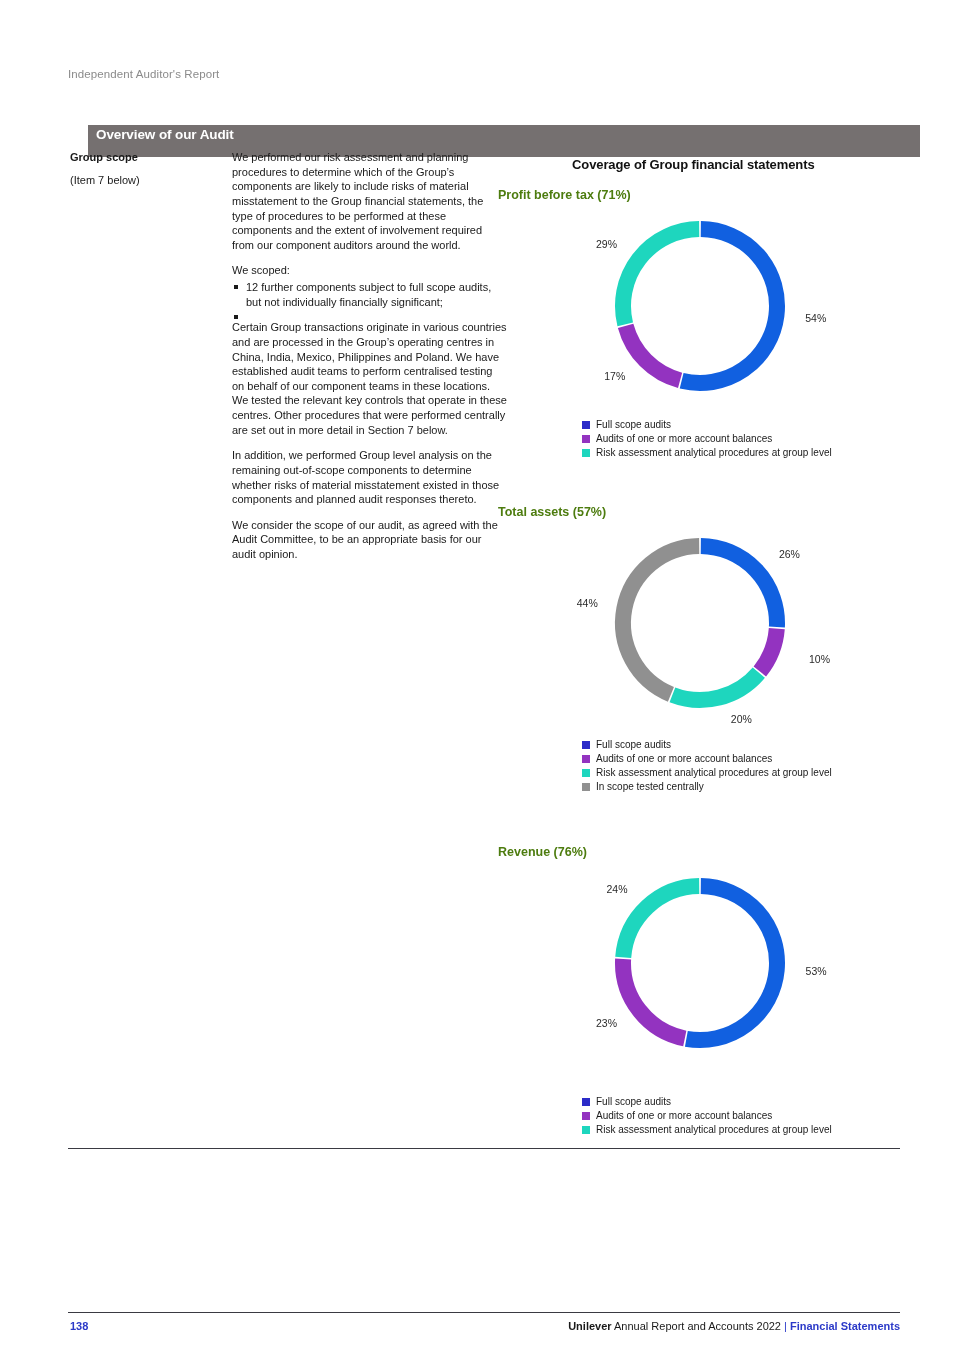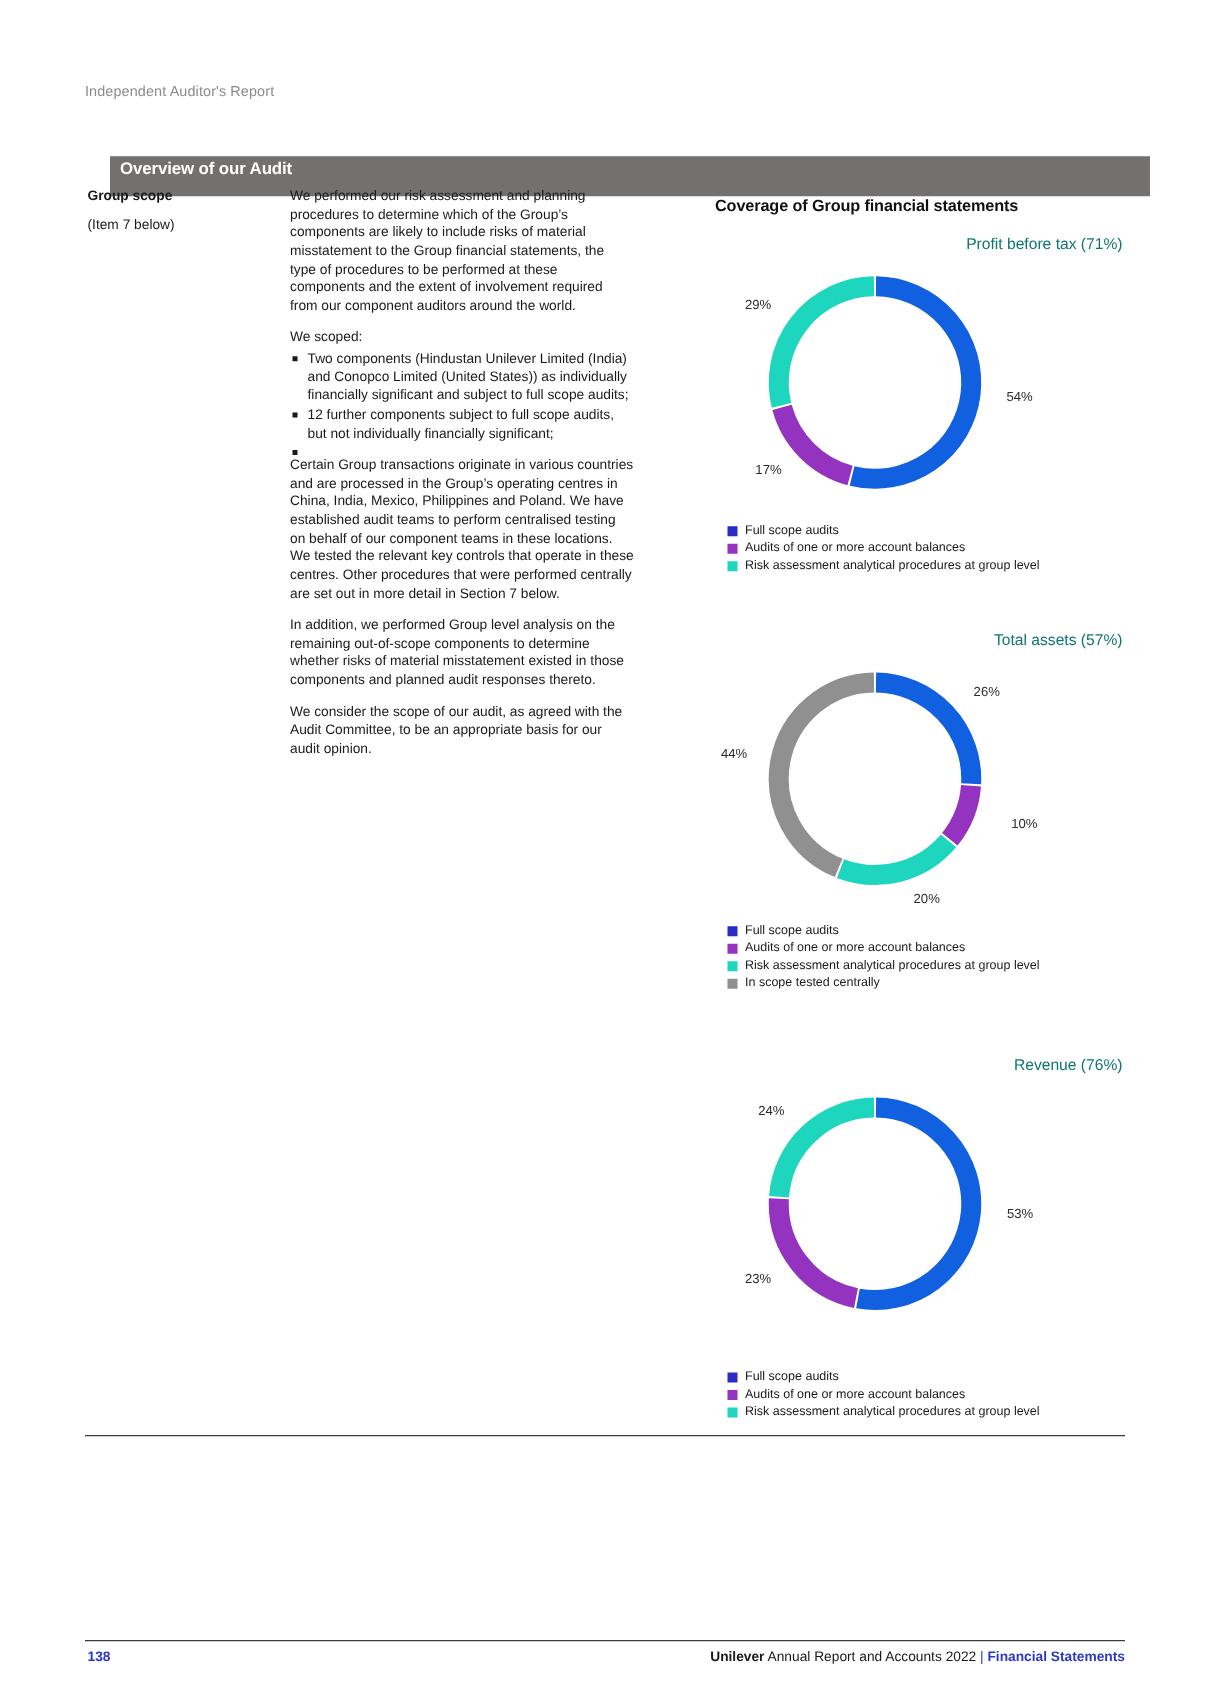--- a/index.html
+++ b/index.html
@@ -115,26 +115,26 @@
   }
 
   .chart-block {
     position: absolute;
     left: 0;
     width: 400px;
   }
   .chart-title {
     position: absolute;
     width: 400px;
-    text-align: right;
+    text-align: left;
     left: -22px;
     top: 0;
     font-size: 12.5px;
-    font-weight: normal;
-    color: #0f766e;
+    font-weight: bold;
+    color: #4d7c0f;
   }
   .donut-wrap {
     position: absolute;
     left: 88px;
     top: 26px;
     width: 184px;
     height: 184px;
   }
   .donut-wrap svg {
     display: block;
@@ -217,21 +217,21 @@
 
 <div class="col-label">
   <span class="lbl-title">Group scope</span>
   <span class="lbl-sub">(Item 7 below)</span>
 </div>
 
 <div class="col-body">
   <p>We performed our risk assessment and planning procedures to determine which of the Group’s components are likely to include risks of material misstatement to the Group financial statements, the type of procedures to be performed at these components and the extent of involvement required from our component auditors around the world.</p>
   <p class="tight">We scoped:</p>
   <ul>
-    <li><span class="bullet"></span><span>Two components (Hindustan Unilever Limited (India) and Conopco Limited (United States)) as individually financially significant and subject to full scope audits;</span></li>
+    <li><span class="bullet"></span></li>
     <li><span class="bullet"></span><span>12 further components subject to full scope audits, but not individually financially significant;</span></li>
     <li><span class="bullet"></span></li>
   </ul>
   <p>Certain Group transactions originate in various countries and are processed in the Group’s operating centres in China, India, Mexico, Philippines and Poland. We have established audit teams to perform centralised testing on behalf of our component teams in these locations. We tested the relevant key controls that operate in these centres. Other procedures that were performed centrally are set out in more detail in Section 7 below.</p>
   <p>In addition, we performed Group level analysis on the remaining out-of-scope components to determine whether risks of material misstatement existed in those components and planned audit responses thereto.</p>
   <p>We consider the scope of our audit, as agreed with the Audit Committee, to be an appropriate basis for our audit opinion.</p>
 </div>
 
 <div class="charts">
   <div class="charts-title">Coverage of Group financial statements</div>

